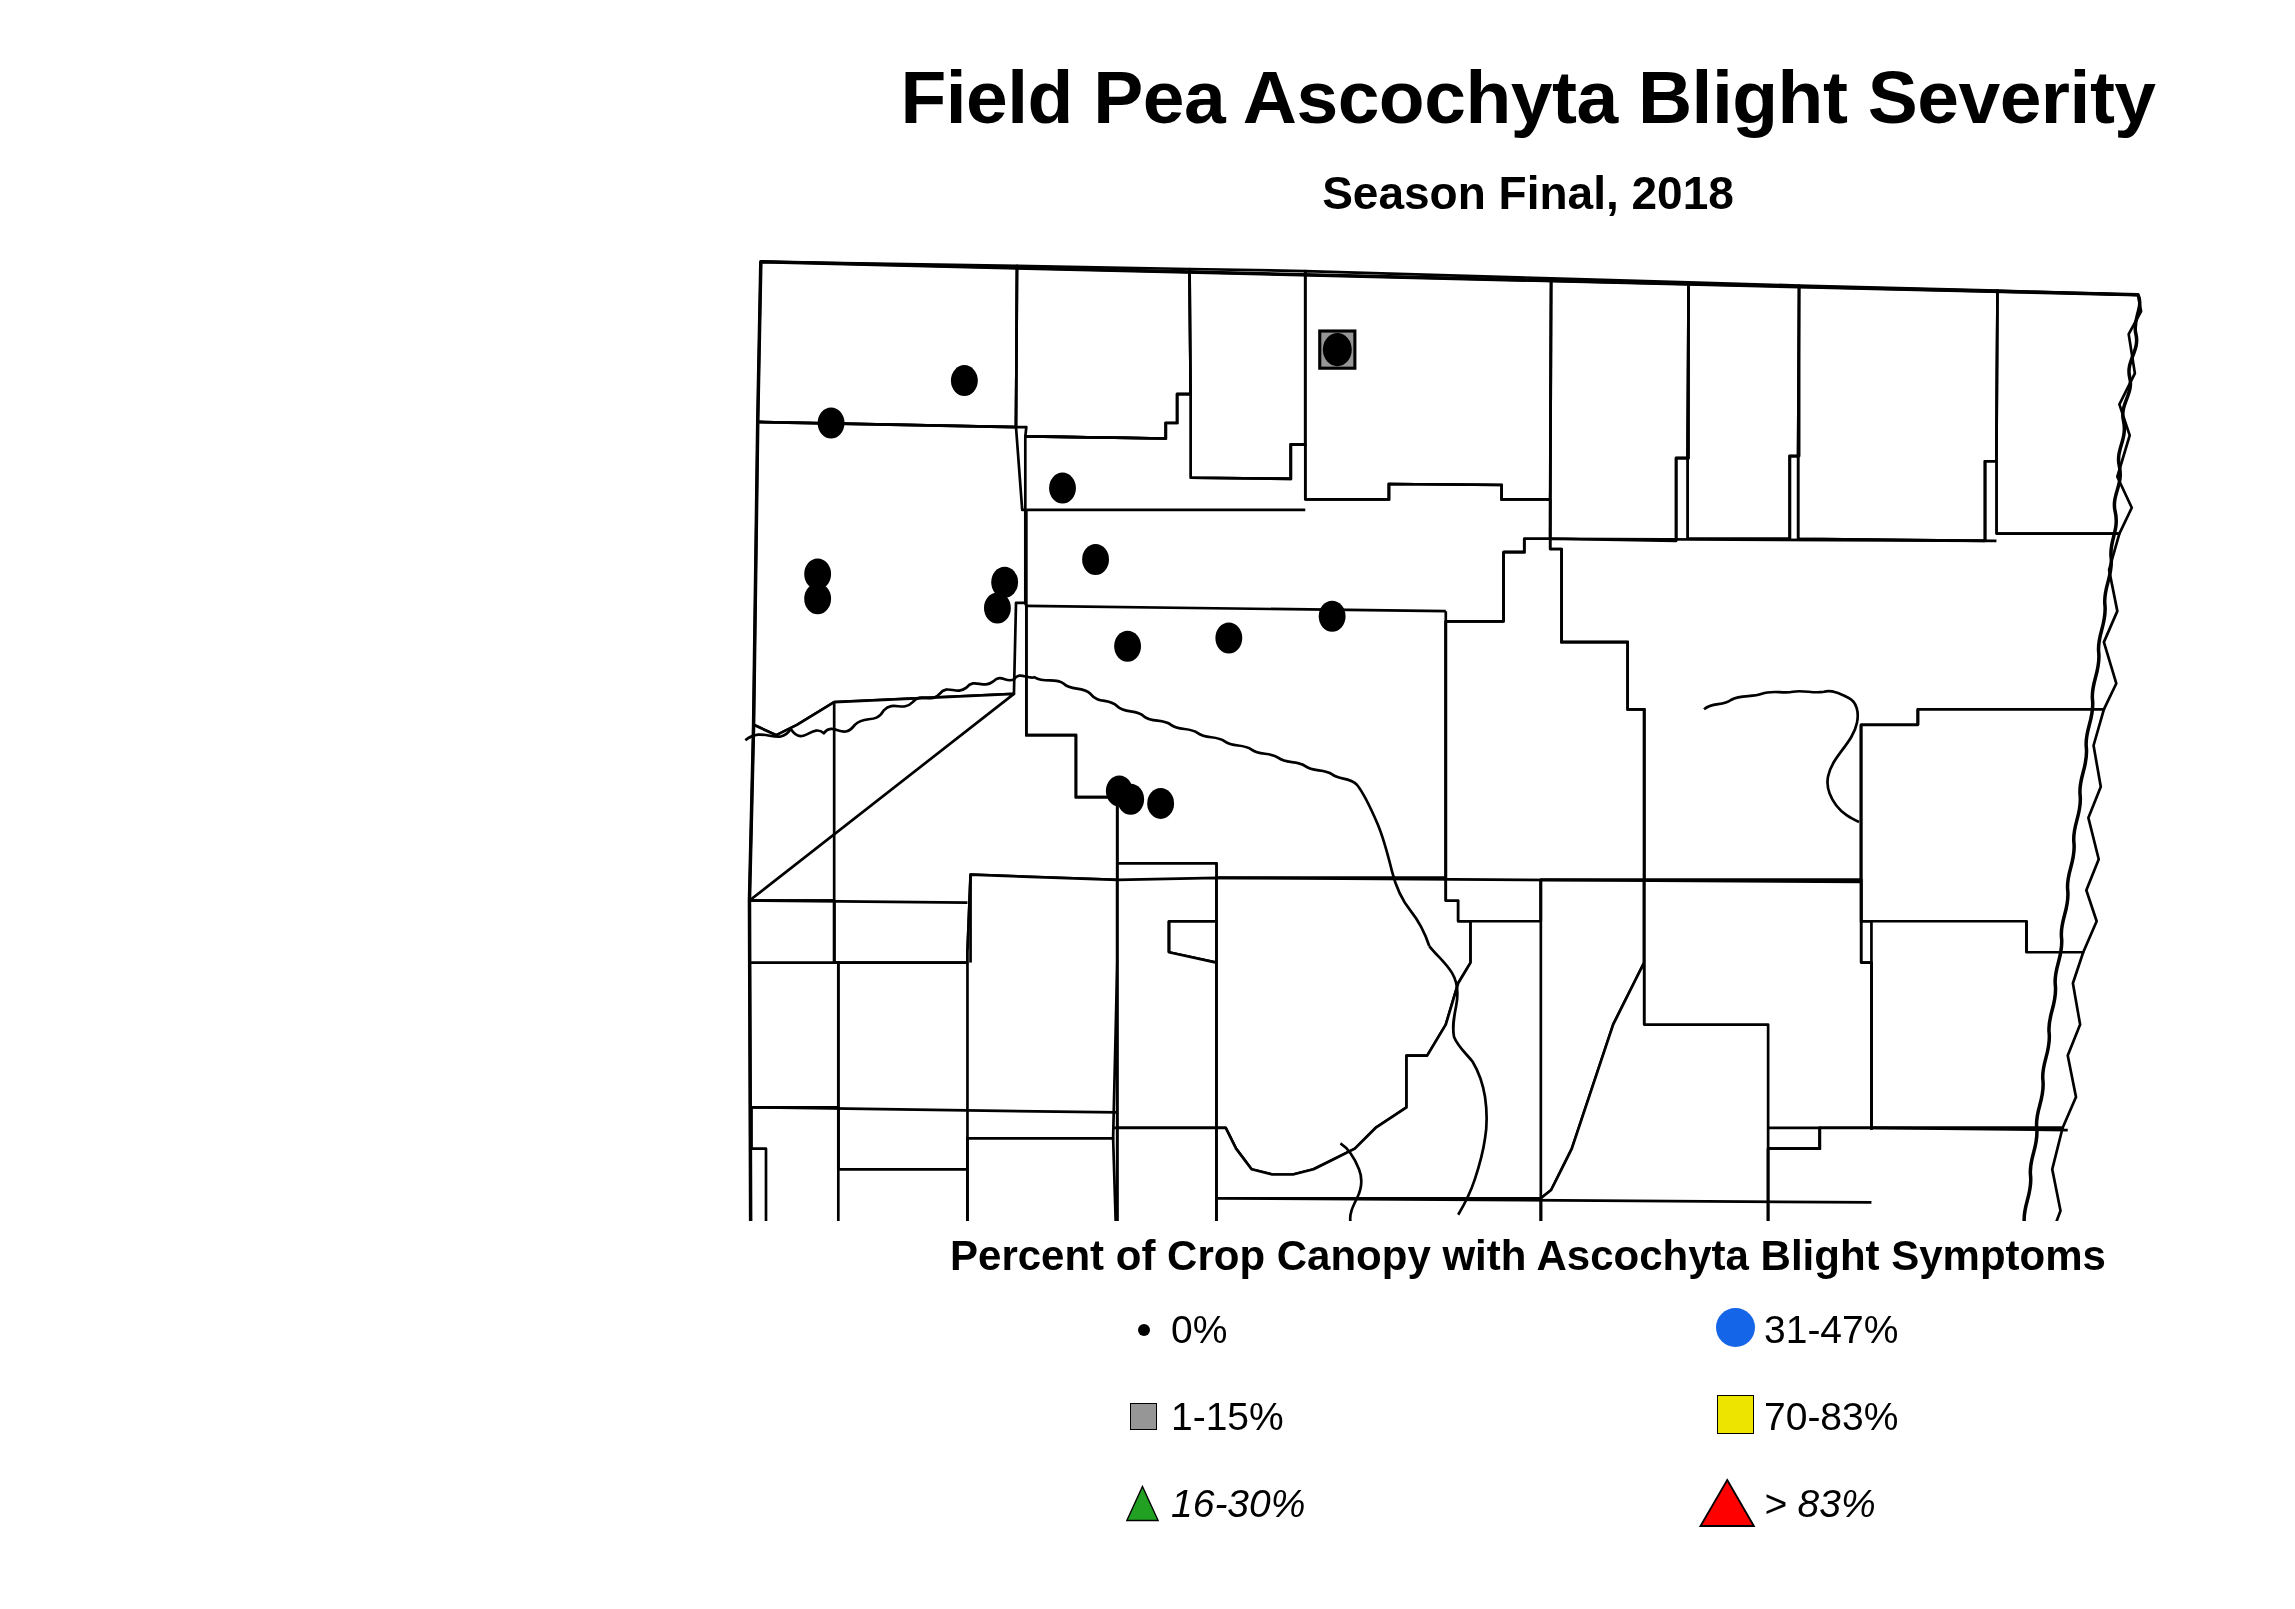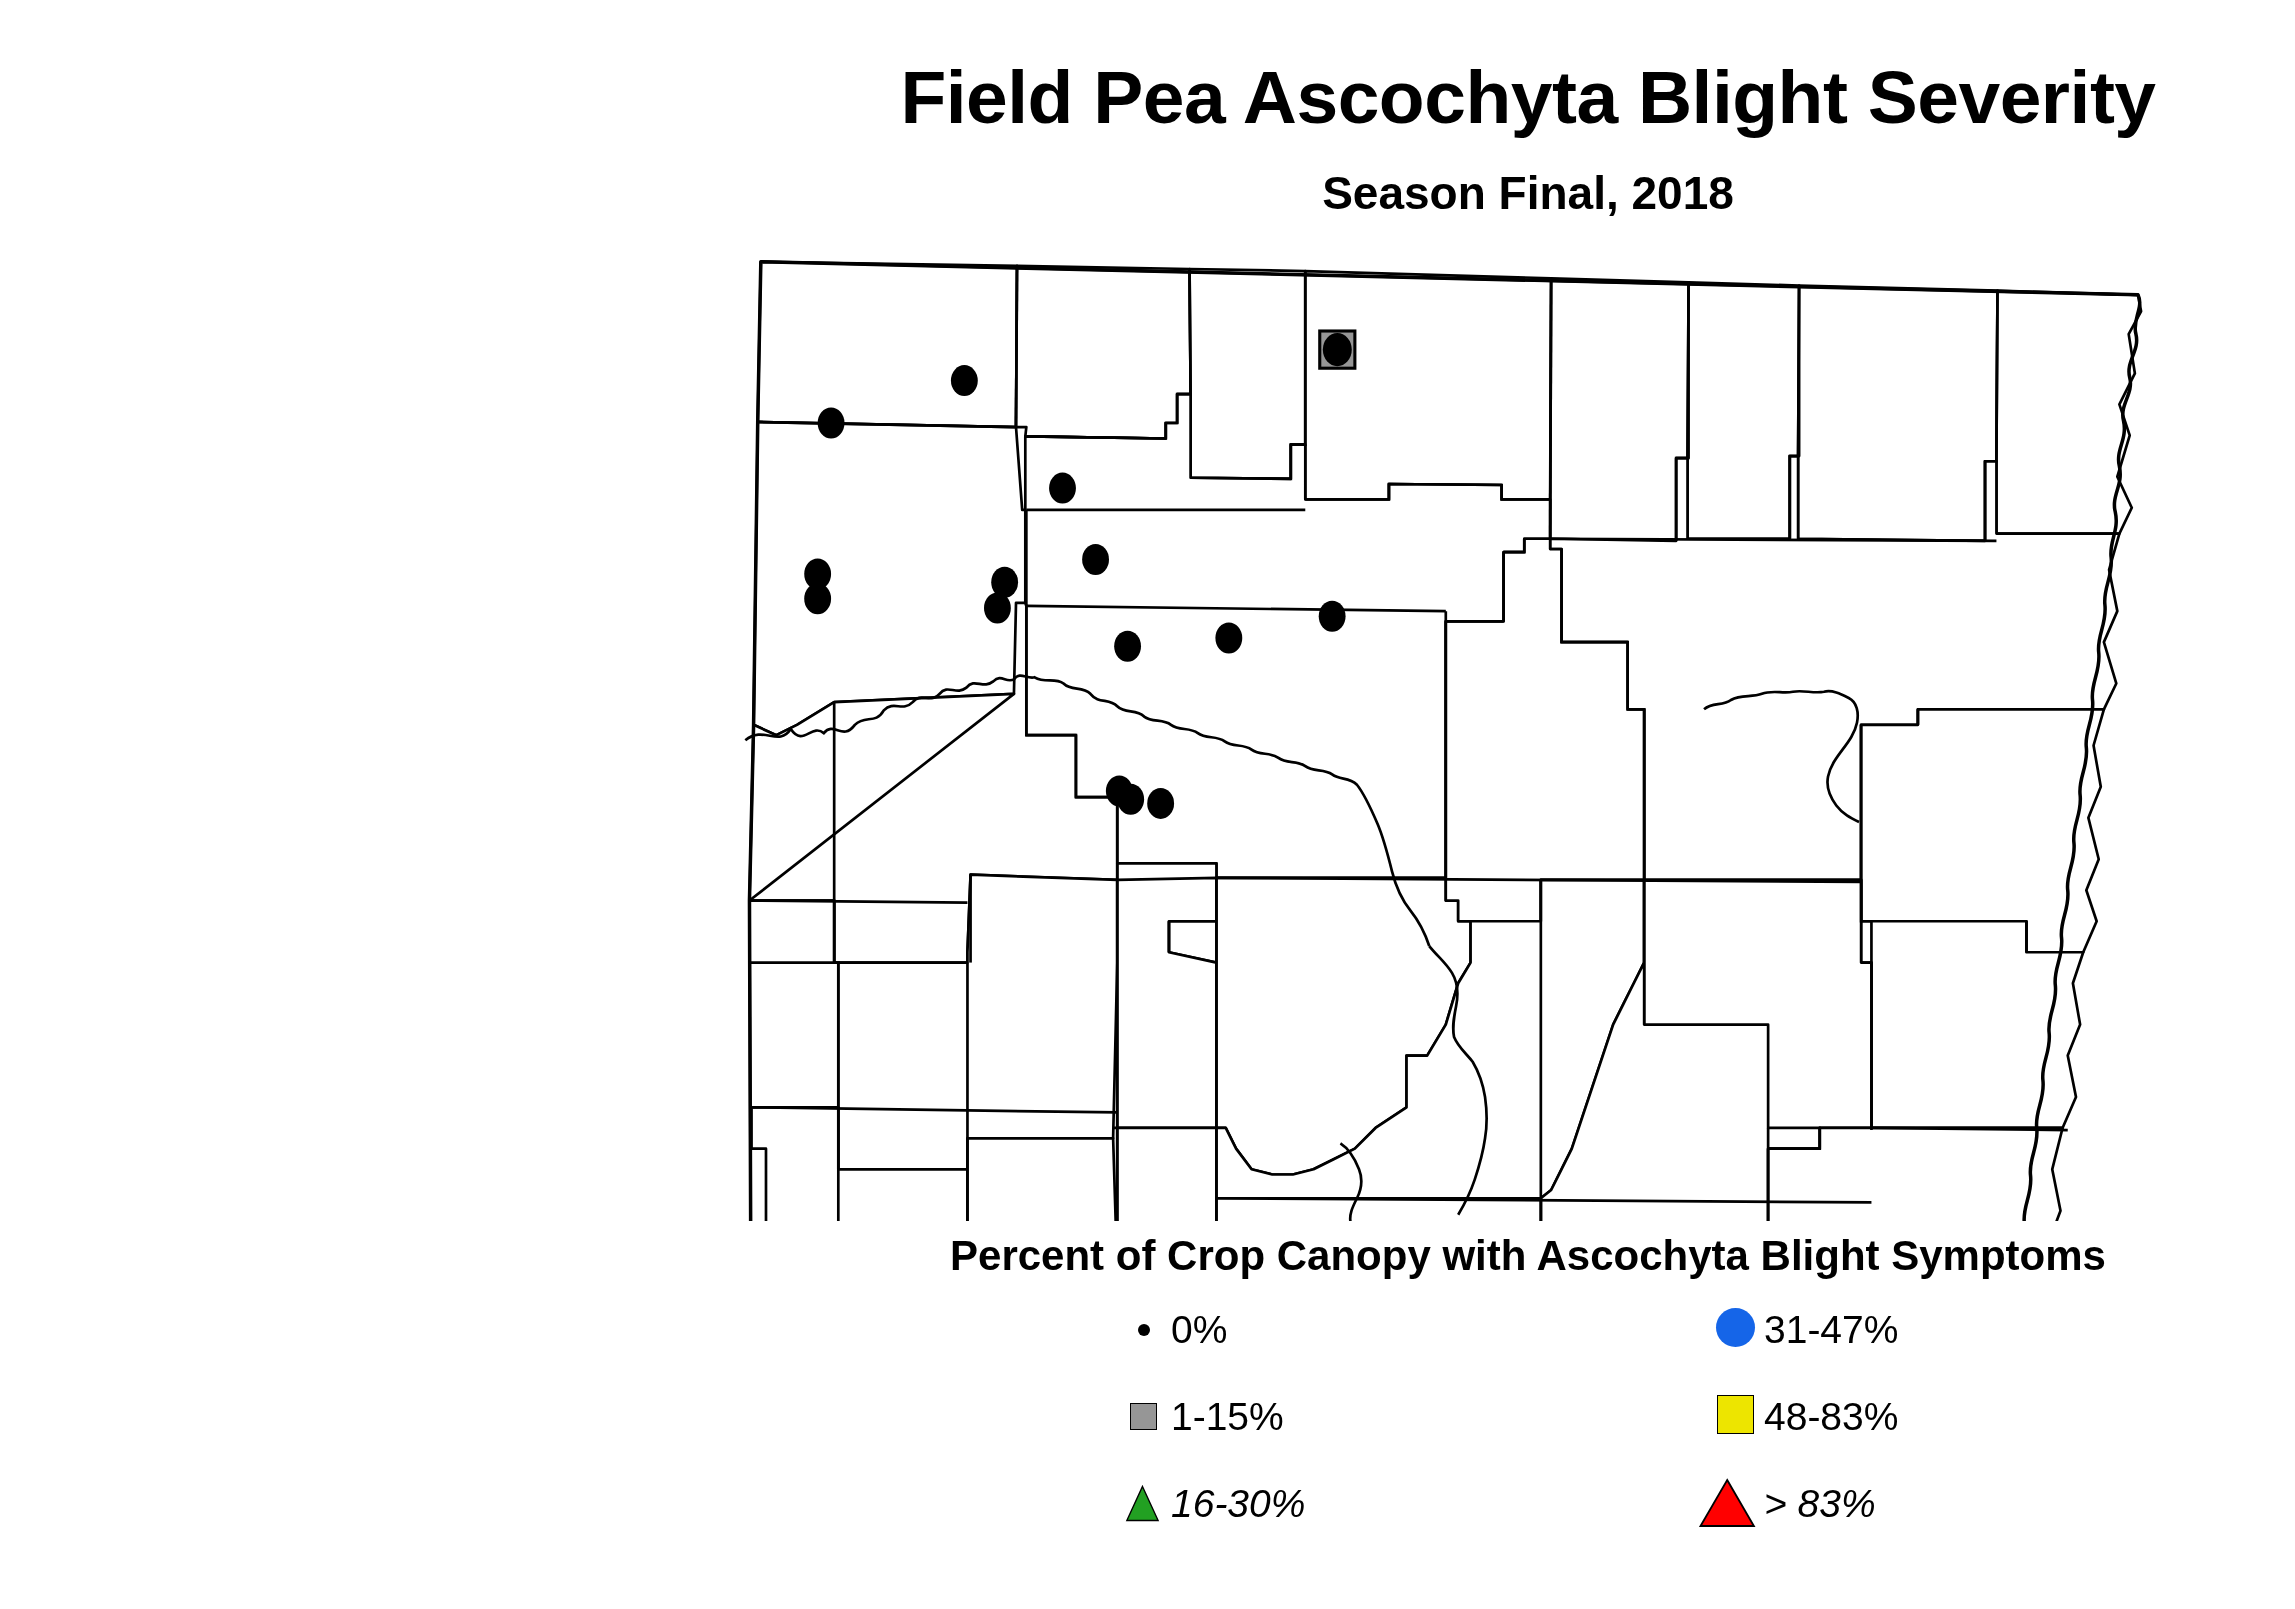--- a/index.html
+++ b/index.html
@@ -271,21 +271,21 @@
       <span class="lg-sym">
         <span class="sym-circ-blue"></span>
       </span>
       <span class="lg-label">31-47%</span>
     </div>
 
     <div class="lg-row lg-col-b lg-r2">
       <span class="lg-sym">
         <span class="sym-sq-yellow"></span>
       </span>
-      <span class="lg-label">48-83%</span>
+      <span class="lg-label">70-83%</span>
     </div>
 
     <div class="lg-row lg-col-b lg-r3">
       <span class="lg-sym">
         <svg class="tri-svg" width="69" height="51" viewBox="0 0 150 110">
           <polygon points="70,4 128,104 12,104" fill="#FF0000" stroke="#000000" stroke-width="4"></polygon>
         </svg>
       </span>
       <span class="lg-label">&gt; 83%</span>
     </div>

